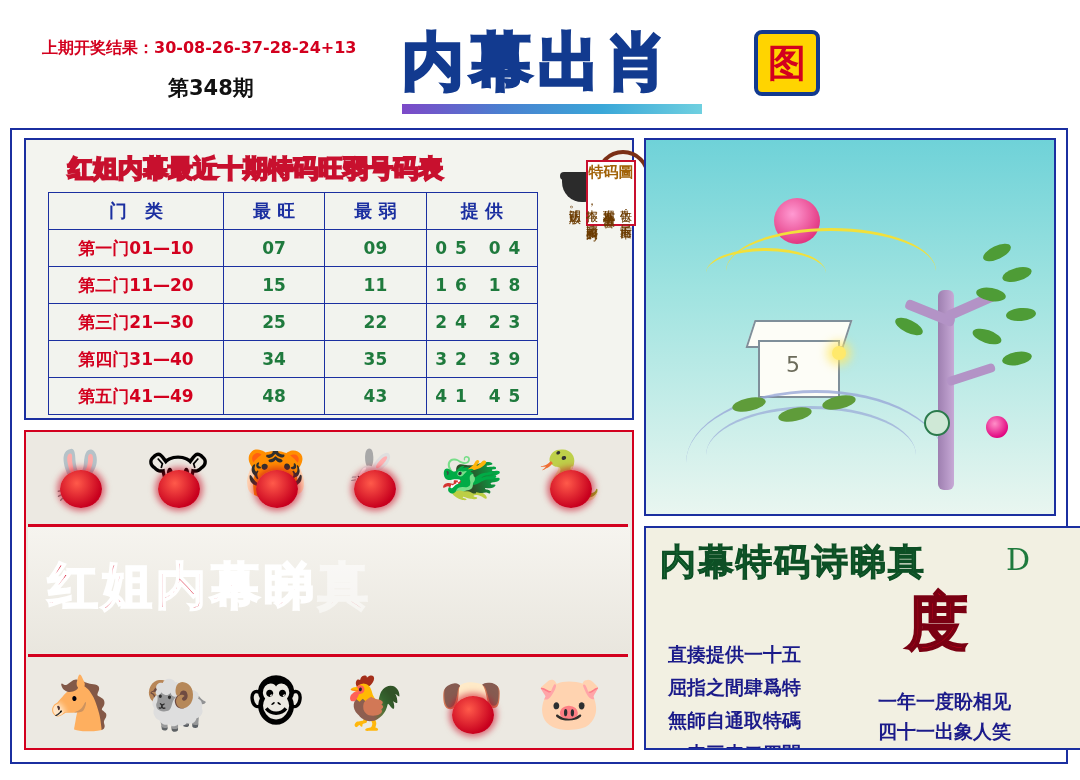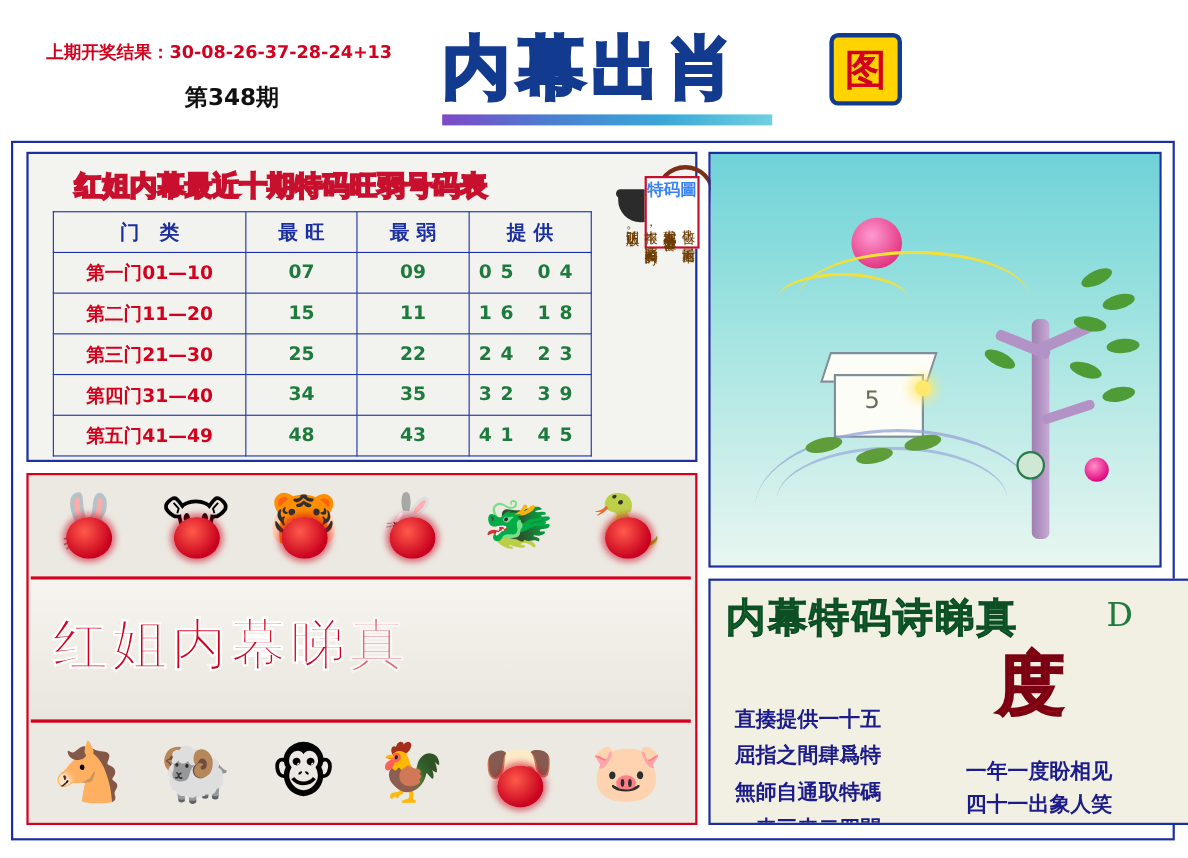--- a/index.html
+++ b/index.html
@@ -113,21 +113,21 @@
   }
   .teapot .handle{
     position:absolute;left:40px;top:0px;width:46px;height:30px;
     border:4px solid #7a2f16;border-bottom:none;border-radius:40px 40px 0 0;
   }
   .stamp{
     position:absolute;left:560px;top:20px;width:46px;height:62px;
     border:2px solid #c8102e;background:#fff;
   }
   .stamp div{
-    font-size:15px;color:#3b82f6;text-align:center;line-height:20px;
+    font-size:15px;color:#a16207;text-align:center;line-height:20px;
     font-family:"DejaVu Sans",sans-serif;font-weight:bold;
   }
 
   
   .zodiac-panel{
     position:absolute;left:0;top:292px;width:610px;height:320px;
     border:2px solid #d3001e;background:#ece9e2;box-sizing:border-box;
     overflow:hidden;
   }
   .zrow{position:absolute;left:0;width:606px;height:86px;}
@@ -150,21 +150,21 @@
     position:absolute;left:2px;width:600px;height:3px;background:#d3001e;
   }
   .zsep.a{top:92px;}
   .zsep.b{top:222px;}
   .mid-band{
     position:absolute;left:2px;top:95px;width:602px;height:126px;
     background:linear-gradient(180deg,#f6f4ef,#e9e6de);
   }
   .mid-text{
     position:absolute;left:20px;top:26px;
-    font-size:50px;font-weight:normal;color:#d3001e;
+    font-size:50px;font-weight:bold;color:#d3001e;
     -webkit-text-stroke:2px #ffffff;
     font-family:"DejaVu Sans",sans-serif;
     letter-spacing:4px;white-space:nowrap;
   }
   .mid-text .fade{color:#d3001e;opacity:.55;}
 
   
   .right-col{position:absolute;left:632px;top:8px;width:412px;height:612px;}
 
   .pic-panel{

